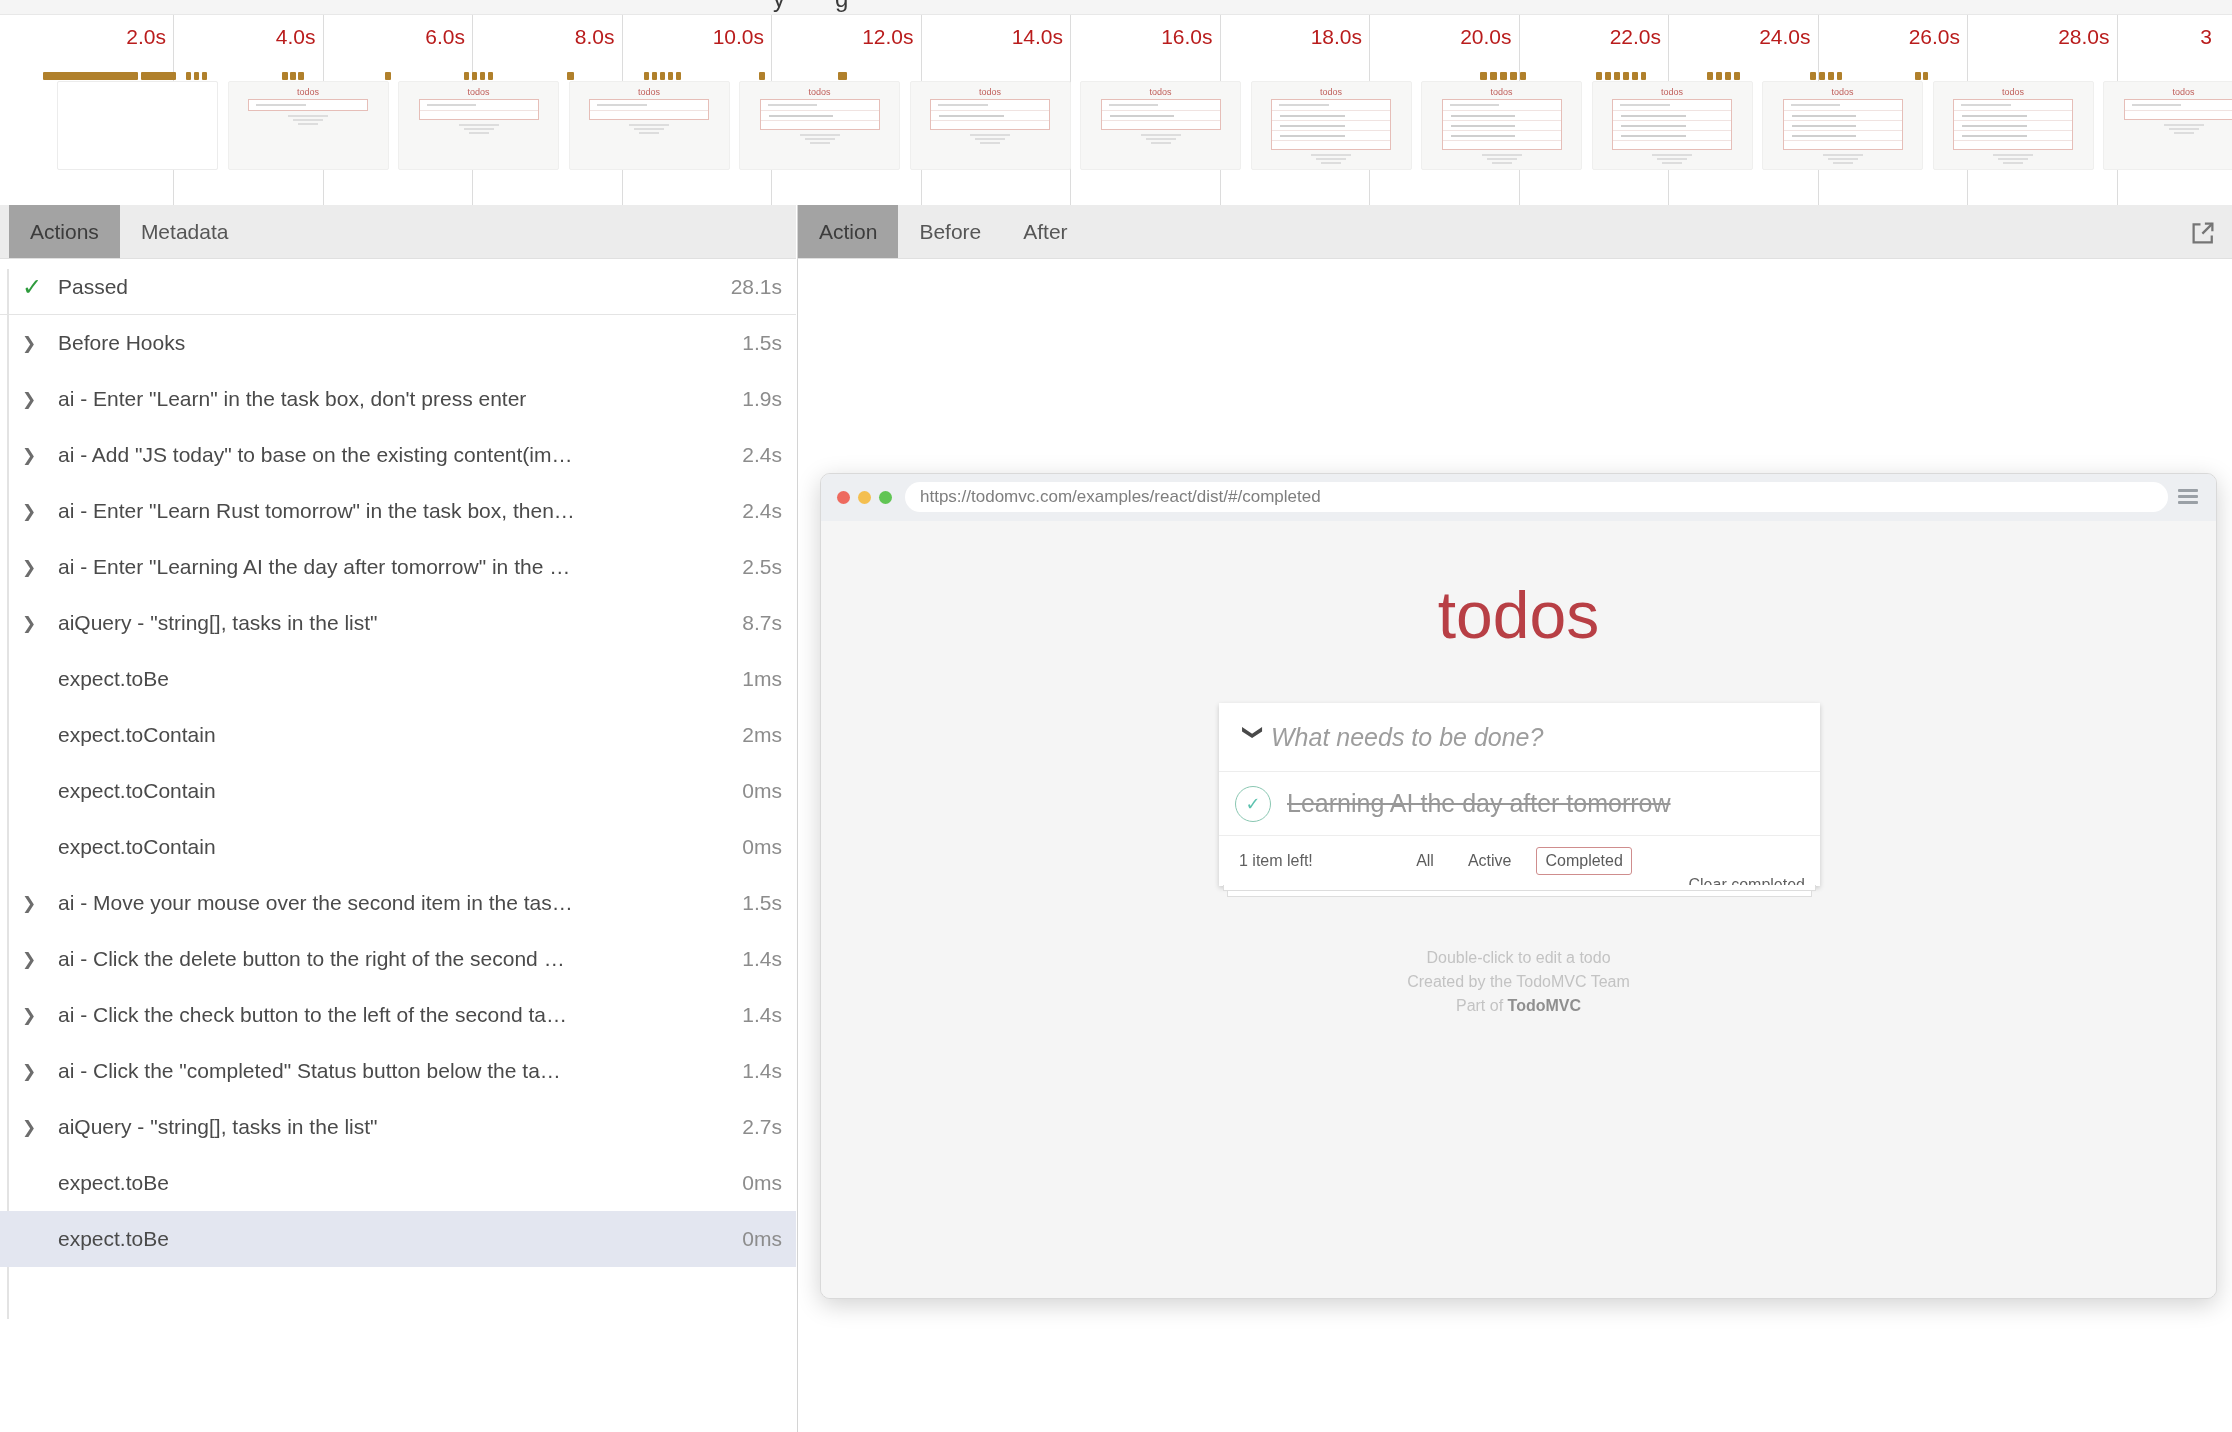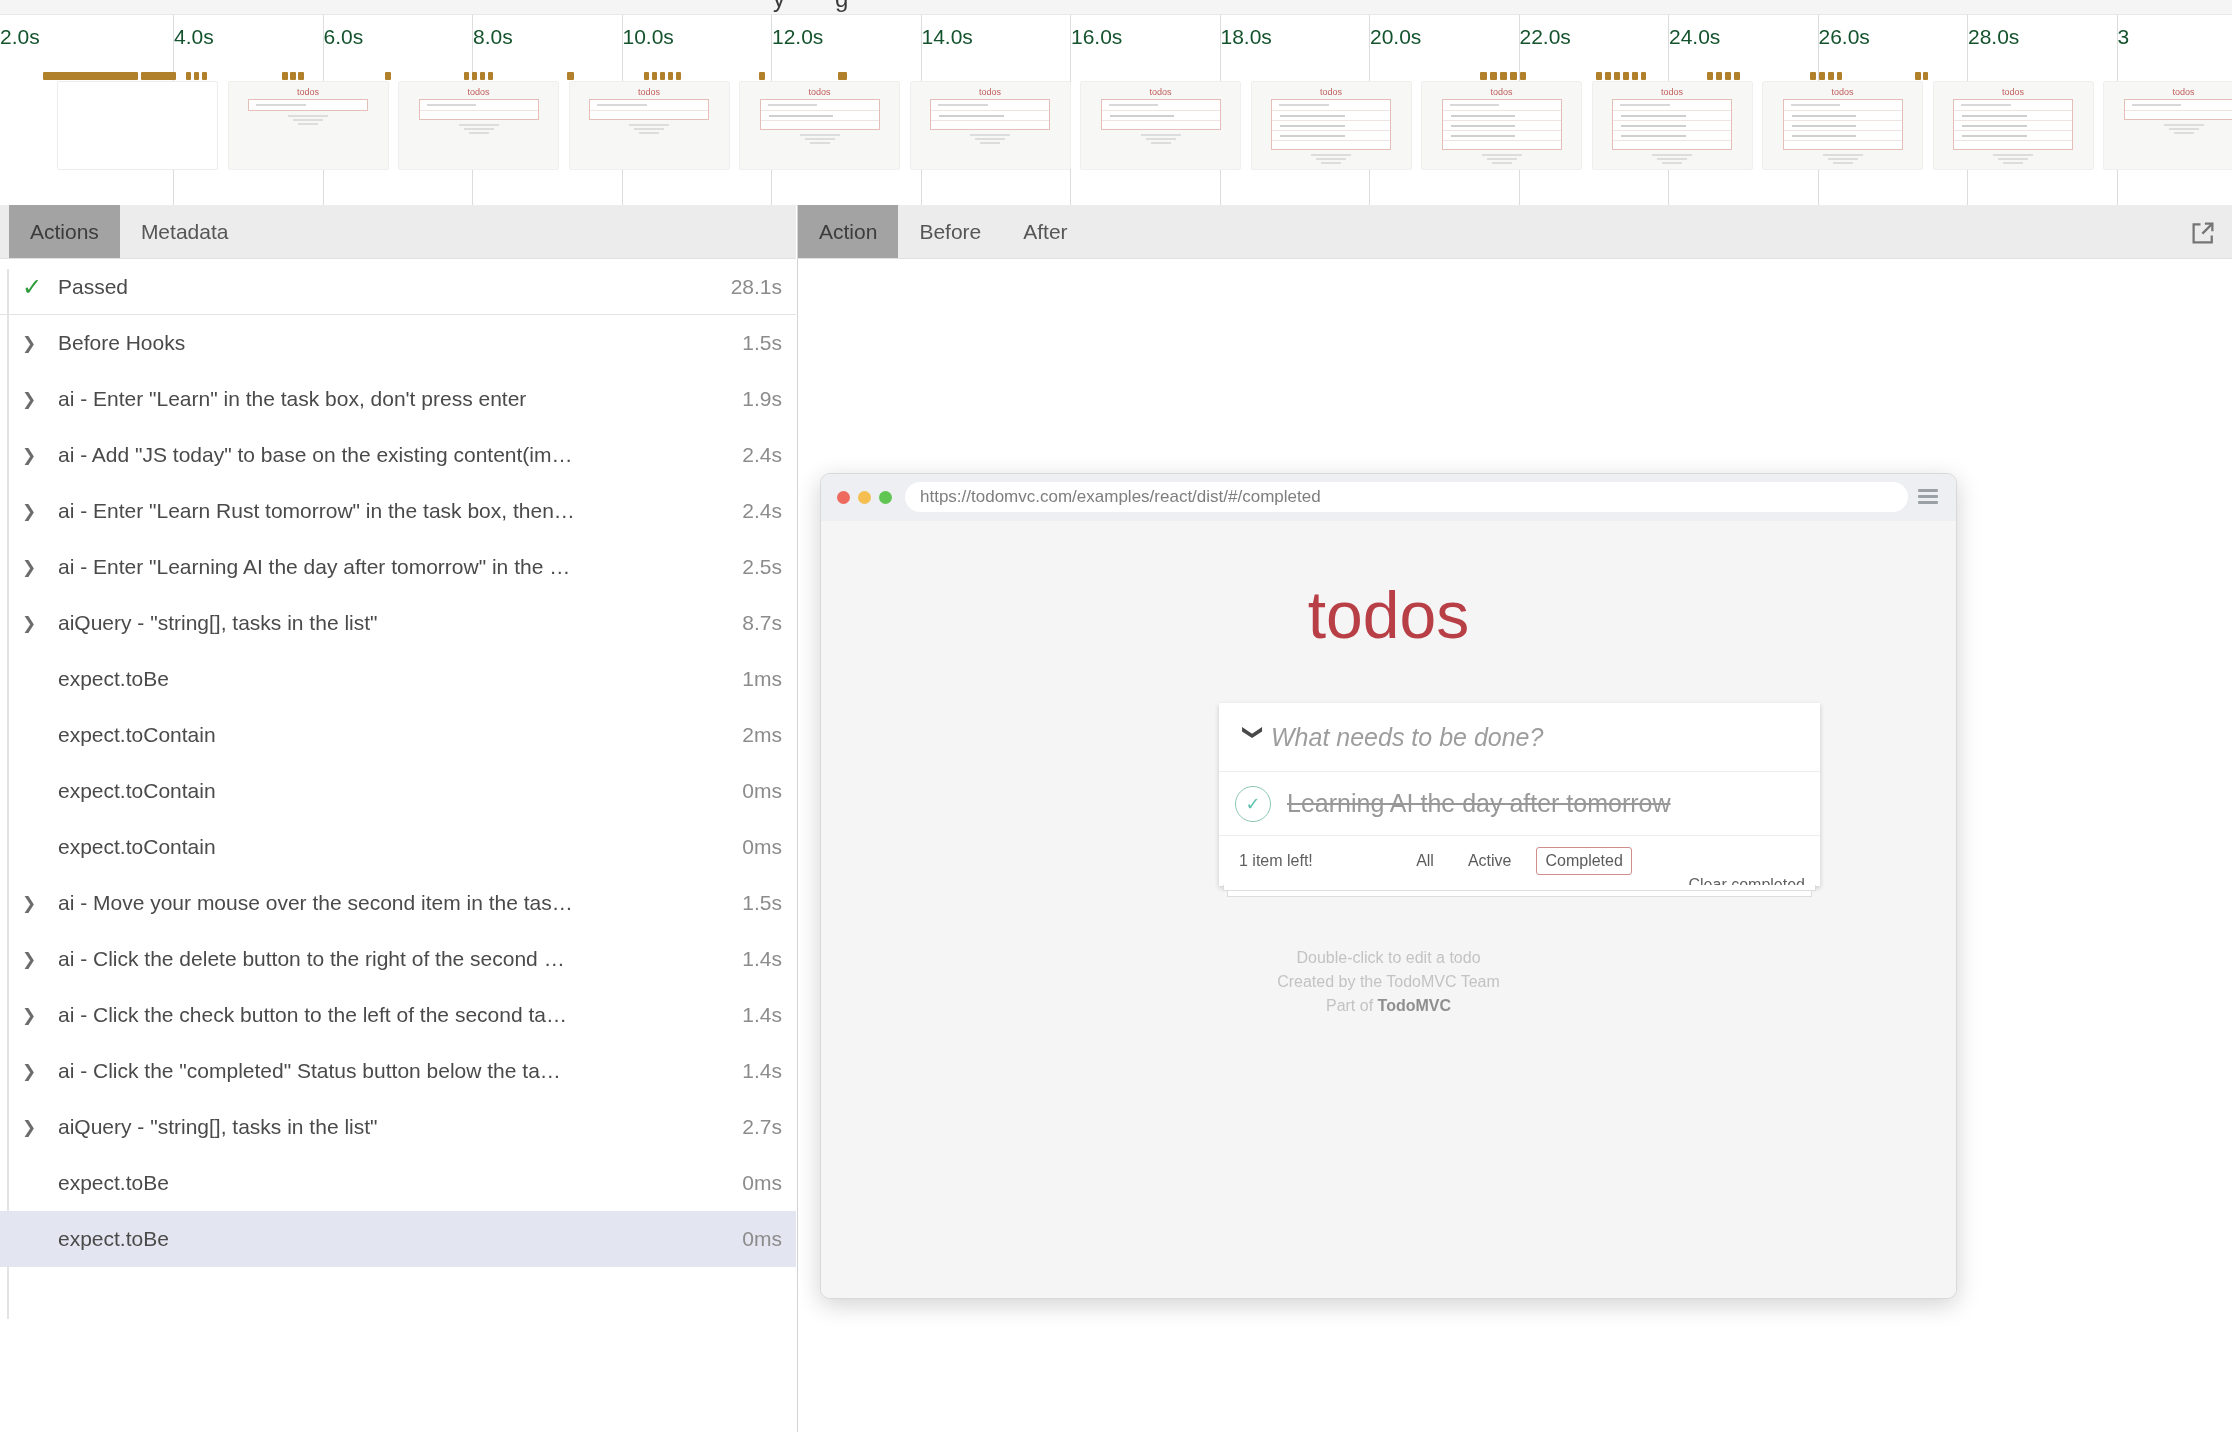--- a/index.html
+++ b/index.html
@@ -8,21 +8,21 @@
 
   
   #top-strip{position:absolute;left:0;top:0;width:2232px;height:14px;background:#f5f5f5;
              border-bottom:1px solid #e8e8e8;overflow:hidden;}
   .frag{position:absolute;top:-15px;font-size:24px;color:#3a3a3a;}
 
   
   #timeline{position:absolute;left:0;top:15px;width:2232px;height:190px;background:#fff;}
   #ticks{display:flex;height:190px;}
   .tick-cell{flex:0 0 149.5px;height:190px;border-right:1px solid #dcdcdc;box-sizing:border-box;
-             text-align:left;padding:10px 7px 0 0;font-size:21px;color:#14532d;}
+             text-align:right;padding:10px 7px 0 0;font-size:21px;color:#b91c1c;}
   .tick-cell.first{flex:0 0 174px;}
   .tick-cell.last{flex:1 1 auto;border-right:none;padding-right:20px;}
   .marker{position:absolute;border-radius:1px;}
   .marker[data-kind="amber"]{background:#b0802b;}
   .marker[data-kind="blue"]{background:#4083f0;}
   #filmstrip{position:absolute;left:0;top:66px;width:2232px;display:flex;gap:9.5px;padding-left:57px;}
   .thumb{position:relative;flex:0 0 auto;width:161px;height:89px;background:#f7f7f6;
          border:1px solid #efefee;border-radius:2px;overflow:hidden;box-sizing:border-box;}
   .thumb[data-blank="true"]{background:#fff;border-color:#ececec;}
   .mini-title{font-size:9px;line-height:10px;color:#c0605c;text-align:center;margin-top:5px;font-weight:300;}
@@ -54,21 +54,21 @@
   .row[data-divider="true"]{border-bottom:1px solid #e4e4e4;}
   .row-icon{width:36px;flex:0 0 36px;font-size:19px;color:#6d6d6d;}
   .row[data-type="group"] .row-icon::before{content:"\276F";font-size:17px;color:#6d6d6d;}
   .row[data-type="passed"] .row-icon::before{content:"\2713";font-size:24px;color:#2e9b3d;font-weight:bold;}
   .row-label{flex:1 1 auto;font-size:21px;color:#4a4a4a;white-space:nowrap;overflow:hidden;}
   .row-dur{flex:0 0 auto;font-size:21px;color:#8c8c8c;padding-left:12px;}
 
   
   #right-body{position:absolute;left:797px;top:259px;width:1435px;height:1173px;background:#fff;
               border-left:1px solid #d4d4d4;box-sizing:border-box;}
-  #bwindow{position:absolute;left:22px;top:214px;width:1137px;height:826px;background:#f5f5f5;
+  #bwindow{position:absolute;left:22px;top:214px;width:1397px;height:826px;background:#f5f5f5;
            border:1px solid #d9d9d9;border-radius:10px;box-shadow:0 6px 24px rgba(0,0,0,0.18);
            overflow:hidden;box-sizing:border-box;}
   #chrome{position:absolute;left:0;top:0;width:100%;height:47px;background:#edeff2;border-bottom:1px solid #e0e2e5;}
   .light{position:absolute;top:17px;width:13px;height:13px;border-radius:50%;}
   #light-close{left:16px;background:#ee6a5f;}
   #light-min{left:37px;background:#f4bf50;}
   #light-max{left:58px;background:#61c554;}
   #urlbar{position:absolute;left:84px;top:8px;right:48px;height:30px;background:#fff;border-radius:15px;
           display:flex;align-items:center;padding-left:15px;font-size:17px;color:#7e7e7e;box-sizing:border-box;}
   #burger{position:absolute;right:18px;top:15px;width:20px;}

